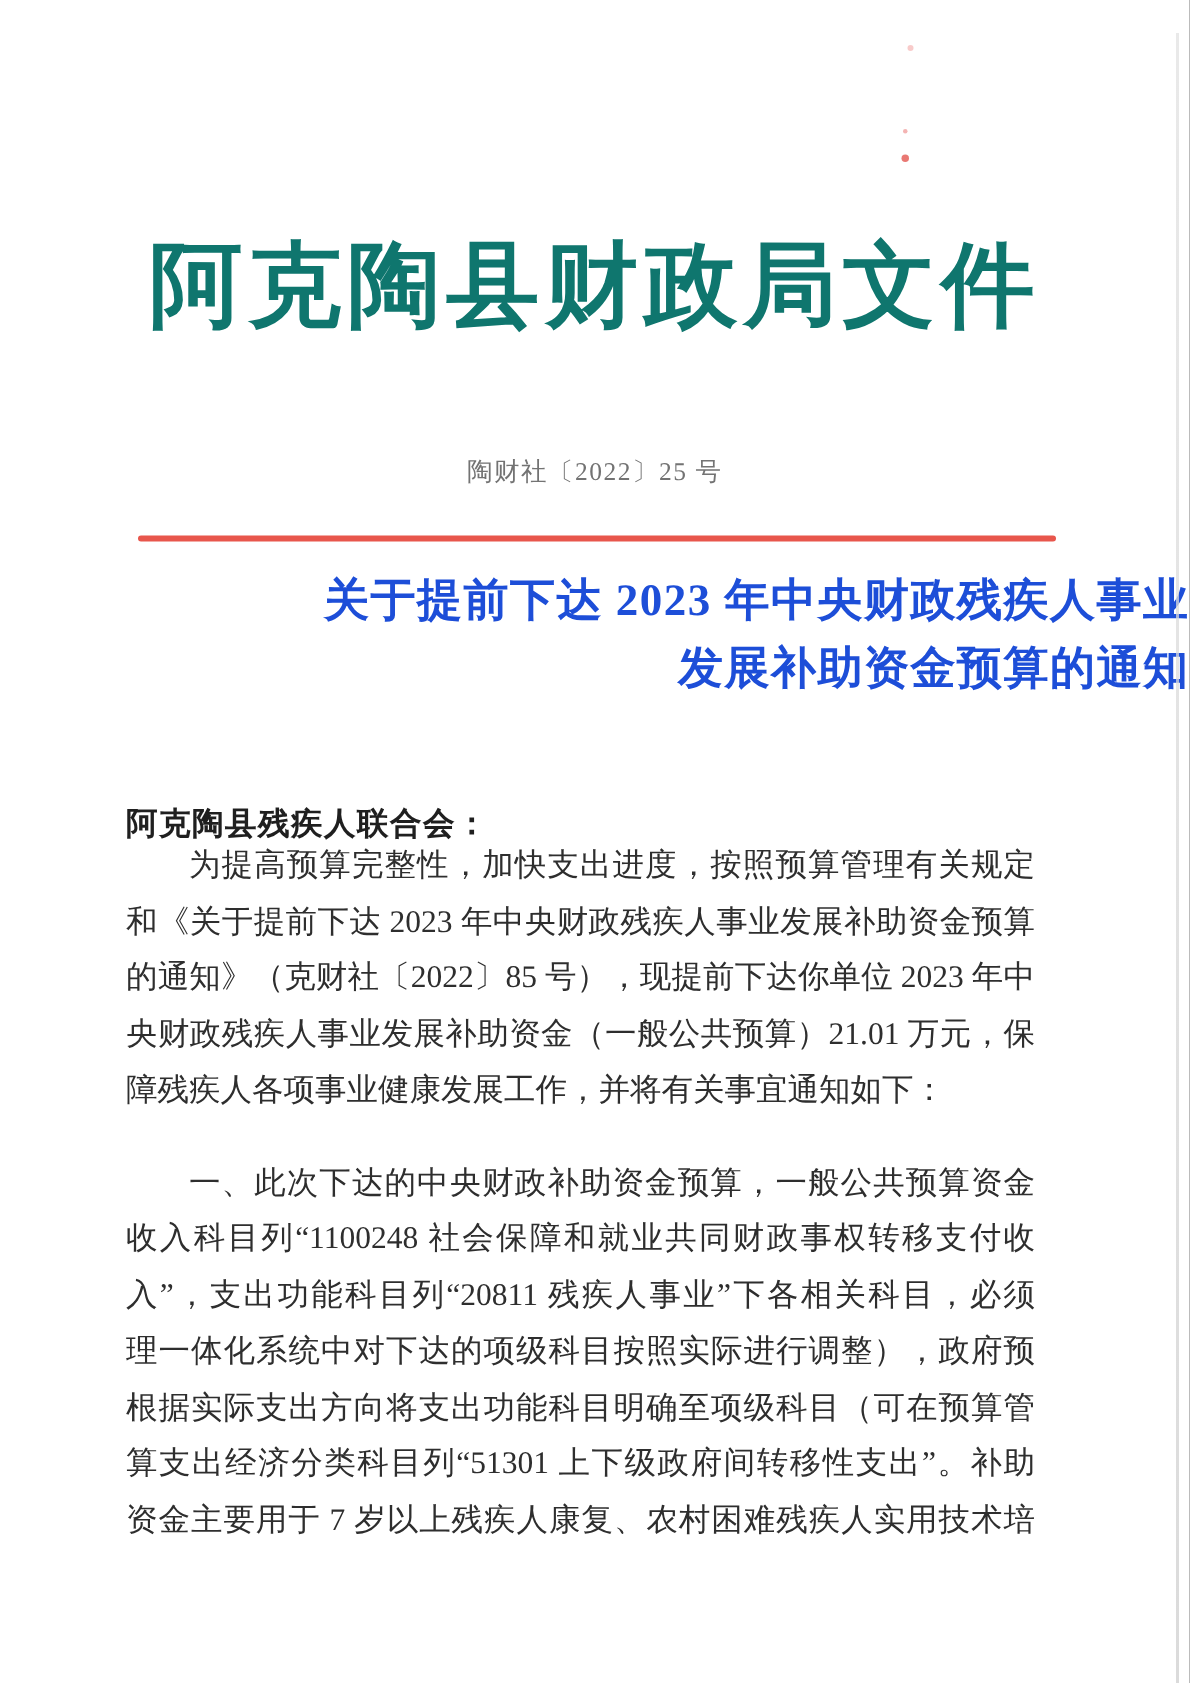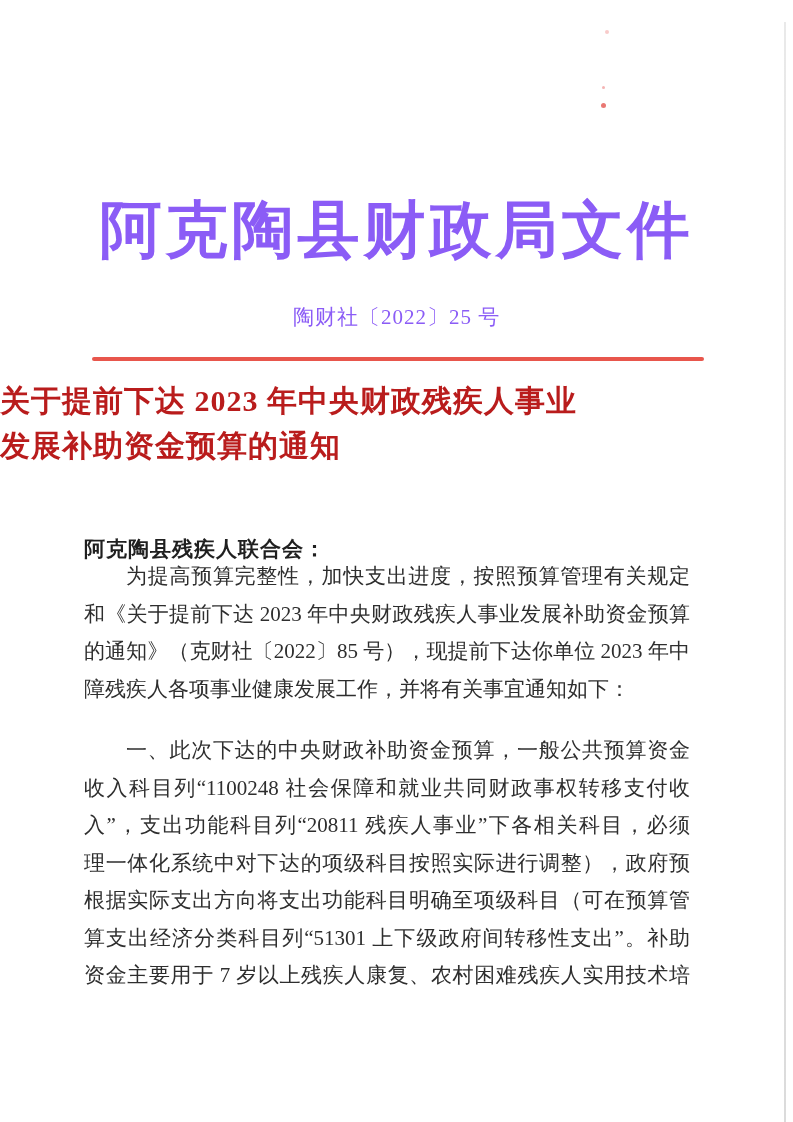--- a/index.html
+++ b/index.html
@@ -15,53 +15,52 @@
   }
   .header-title {
     position: absolute;
     top: 148px;
     left: 0;
     right: 0;
     text-align: center;
     font-size: 62px;
     font-weight: 700;
     letter-spacing: 4px;
-    color: #8b5cf6;
+    color: #0f766e;
     white-space: nowrap;
-    margin-top: 40px;
   }
   .doc-number {
     position: absolute;
     top: 303px;
     left: 0;
     right: 0;
     text-align: center;
-    font-size: 21px;
-    color: #8b5cf6;
+    font-size: 17px;
+    color: #737373;
     letter-spacing: 1px;
   }
   .red-rule {
     position: absolute;
     top: 357px;
     left: 92px;
     width: 612px;
     height: 4px;
     background: #E8564C;
     border-radius: 2px;
   }
   .subject {
     position: absolute;
     top: 378px;
     left: 0;
     right: 0;
-    text-align: left;
+    text-align: right;
     font-size: 30px;
     font-weight: 700;
     line-height: 45px;
-    color: #b91c1c;
+    color: #1d4ed8;
     letter-spacing: 1px;
   }
   .recipient {
     position: absolute;
     top: 495px;
     left: 84px;
     font-family: "Liberation Sans", "DejaVu Sans", sans-serif;
     font-weight: 700;
     font-size: 21px;
     color: #1f1f1f;
@@ -114,20 +113,21 @@
     <div>关于提前下达 2023 年中央财政残疾人事业</div>
     <div>发展补助资金预算的通知</div>
   </div>
 
   <div class="recipient">阿克陶县残疾人联合会：</div>
 
   <div class="body-block">
     <div class="bline indent">为提高预算完整性，加快支出进度，按照预算管理有关规定</div>
     <div class="bline">和《关于提前下达 2023 年中央财政残疾人事业发展补助资金预算</div>
     <div class="bline">的通知》（克财社〔2022〕85 号），现提前下达你单位 2023 年中</div>
+    <div class="bline">央财政残疾人事业发展补助资金（一般公共预算）21.01 万元，保</div>
     <div class="bline end">障残疾人各项事业健康发展工作，并将有关事宜通知如下：</div>
     <div class="bline indent">一、此次下达的中央财政补助资金预算，一般公共预算资金</div>
     <div class="bline">收入科目列“1100248 社会保障和就业共同财政事权转移支付收</div>
     <div class="bline">入”，支出功能科目列“20811 残疾人事业”下各相关科目，必须</div>
     <div class="bline">理一体化系统中对下达的项级科目按照实际进行调整），政府预</div>
     <div class="bline">根据实际支出方向将支出功能科目明确至项级科目（可在预算管</div>
     <div class="bline">算支出经济分类科目列“51301 上下级政府间转移性支出”。补助</div>
     <div class="bline">资金主要用于 7 岁以上残疾人康复、农村困难残疾人实用技术培</div>
   </div>
 

